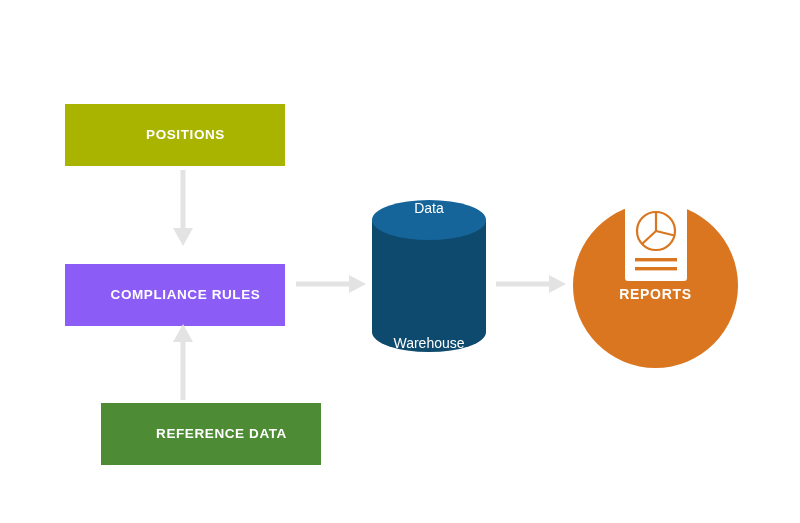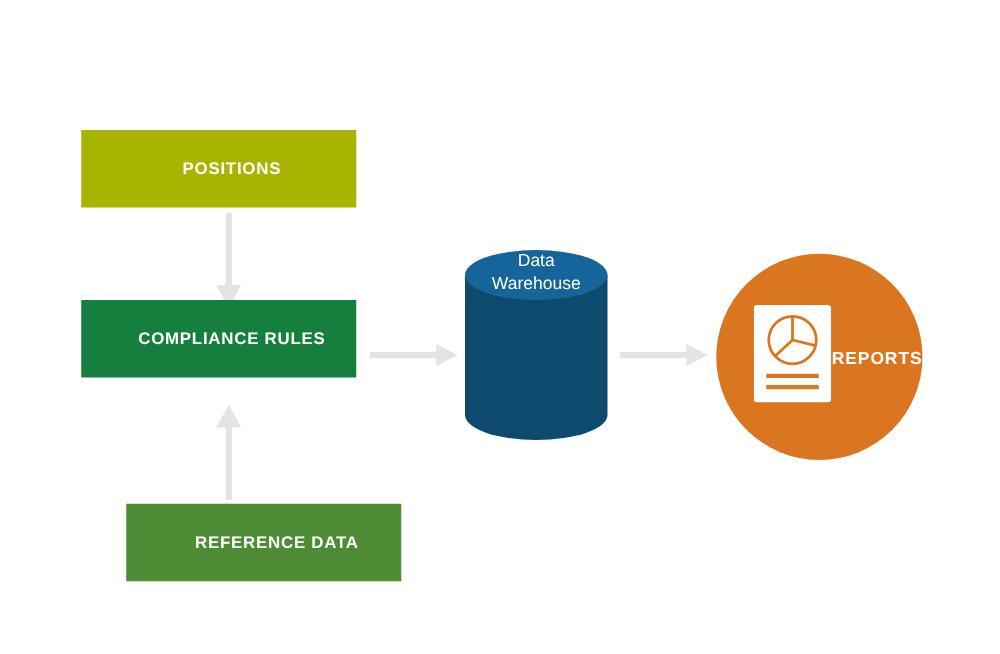--- a/index.html
+++ b/index.html
@@ -33,21 +33,21 @@
     color: #ffffff;
     font-size: 13.5px;
     font-weight: bold;
     letter-spacing: 0.6px;
     text-align: center;
     line-height: 1;
     white-space: nowrap;
     padding-left: 21px;
   }
   #box-positions { top: 104px; background: #a9b400; }
-  #box-compliance { top: 240px; background: #15803d; }
+  #box-compliance { top: 264px; background: #8b5cf6; }
   #box-reference { top: 403px; background: #4d8b34; margin-left: 36px; }
 
   
   .v-arrow {
     position: absolute;
     left: 167px;
     width: 32px;
   }
   #arrow-positions-to-compliance { top: 170px; height: 80px; }
   #arrow-reference-to-compliance { top: 320px; height: 80px; }
@@ -68,40 +68,41 @@
   #warehouse svg { display: block; }
   #warehouse-label {
     position: absolute;
     left: 0;
     top: 0;
     width: 118px;
     height: 152px;
     display: flex;
     flex-direction: column;
     align-items: center;
-    justify-content: flex-start;
+    justify-content: space-between;
     color: #ffffff;
     font-size: 14px;
     line-height: 1.25;
     text-align: center;
     pointer-events: none;
   }
 
   
   #reports-circle {
     position: absolute;
     left: 573px;
     top: 203px;
     width: 165px;
     height: 165px;
     border-radius: 50%;
     background: #d9761f;
     display: flex;
+    flex-direction: column;
     align-items: center;
-    justify-content: flex-end;
+    justify-content: flex-start;
   }
   #reports-doc-icon {
     display: block;
     margin-bottom: 5px;
   }
   #reports-label {
     color: #ffffff;
     font-size: 14px;
     font-weight: bold;
     letter-spacing: 0.7px;

